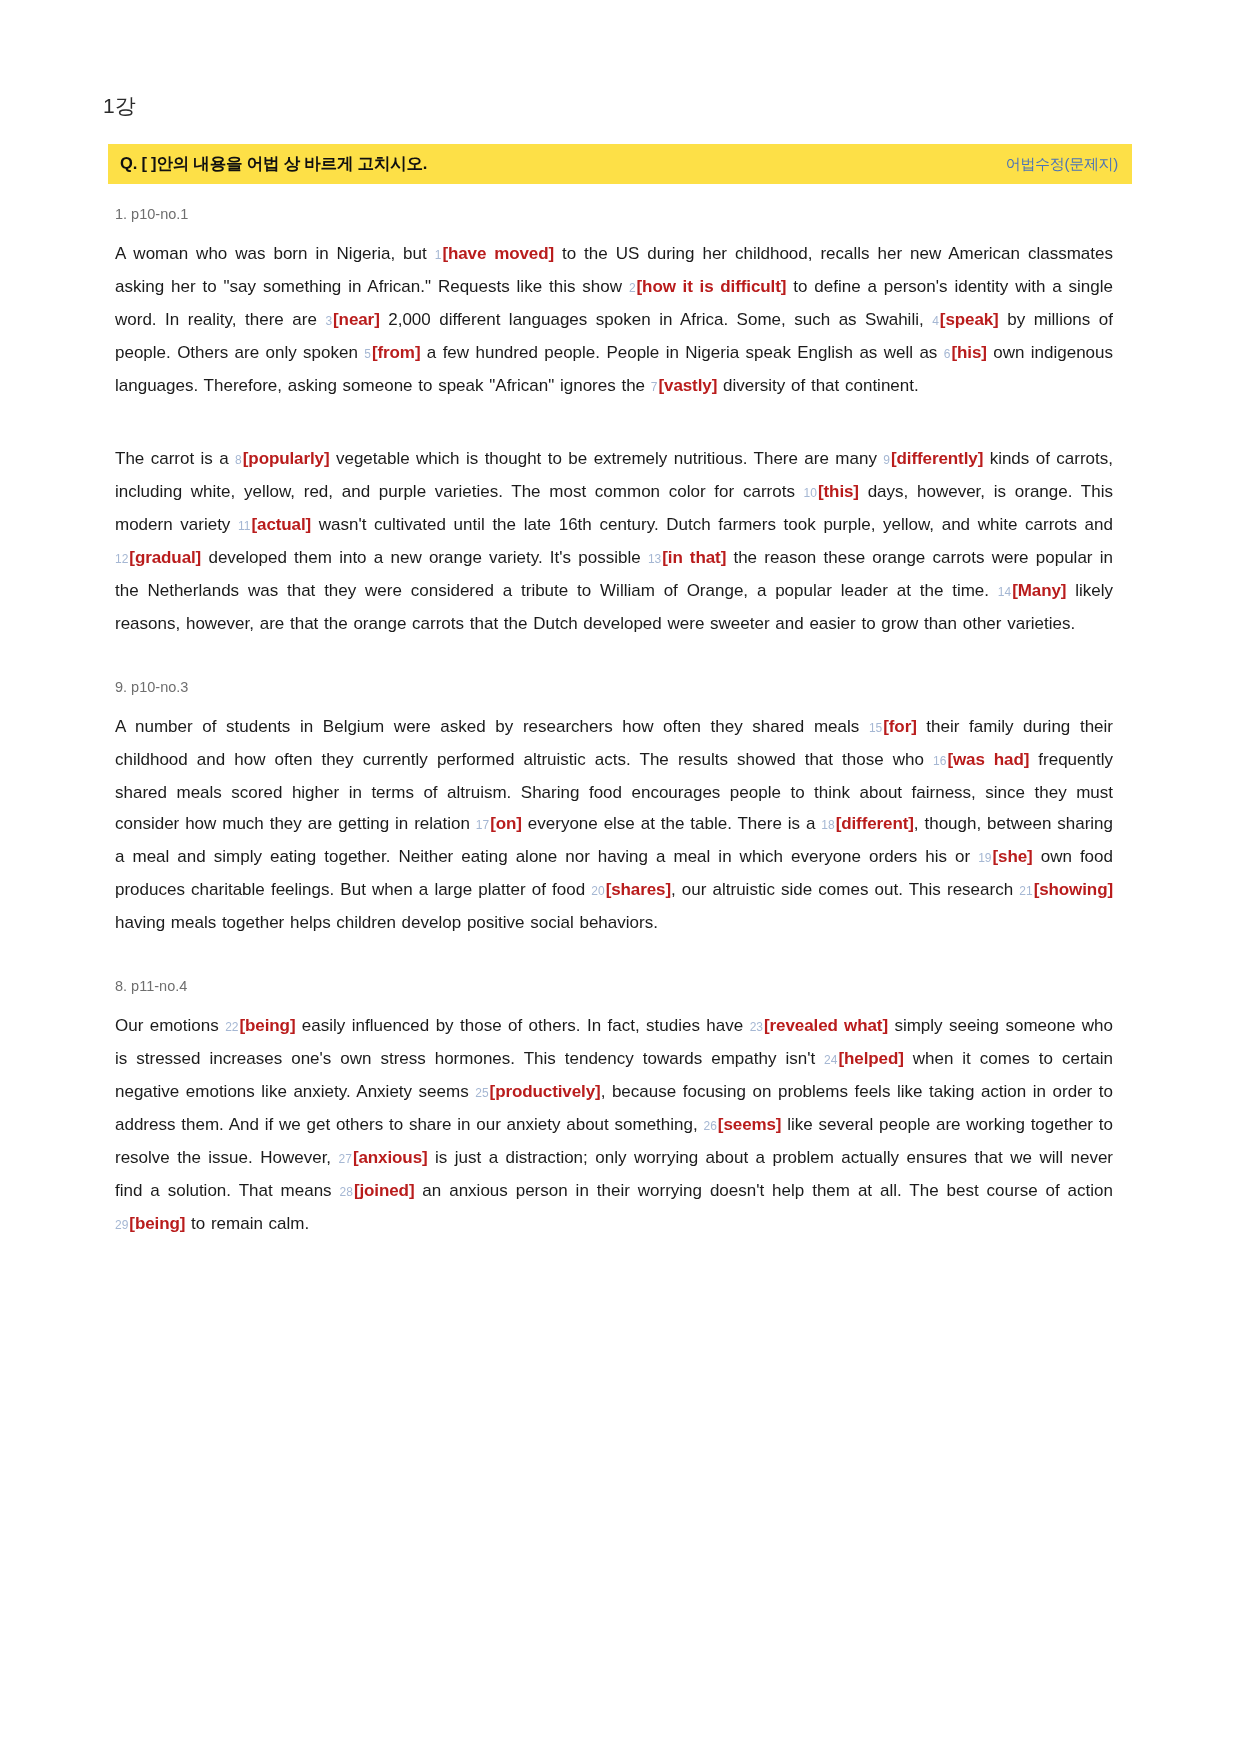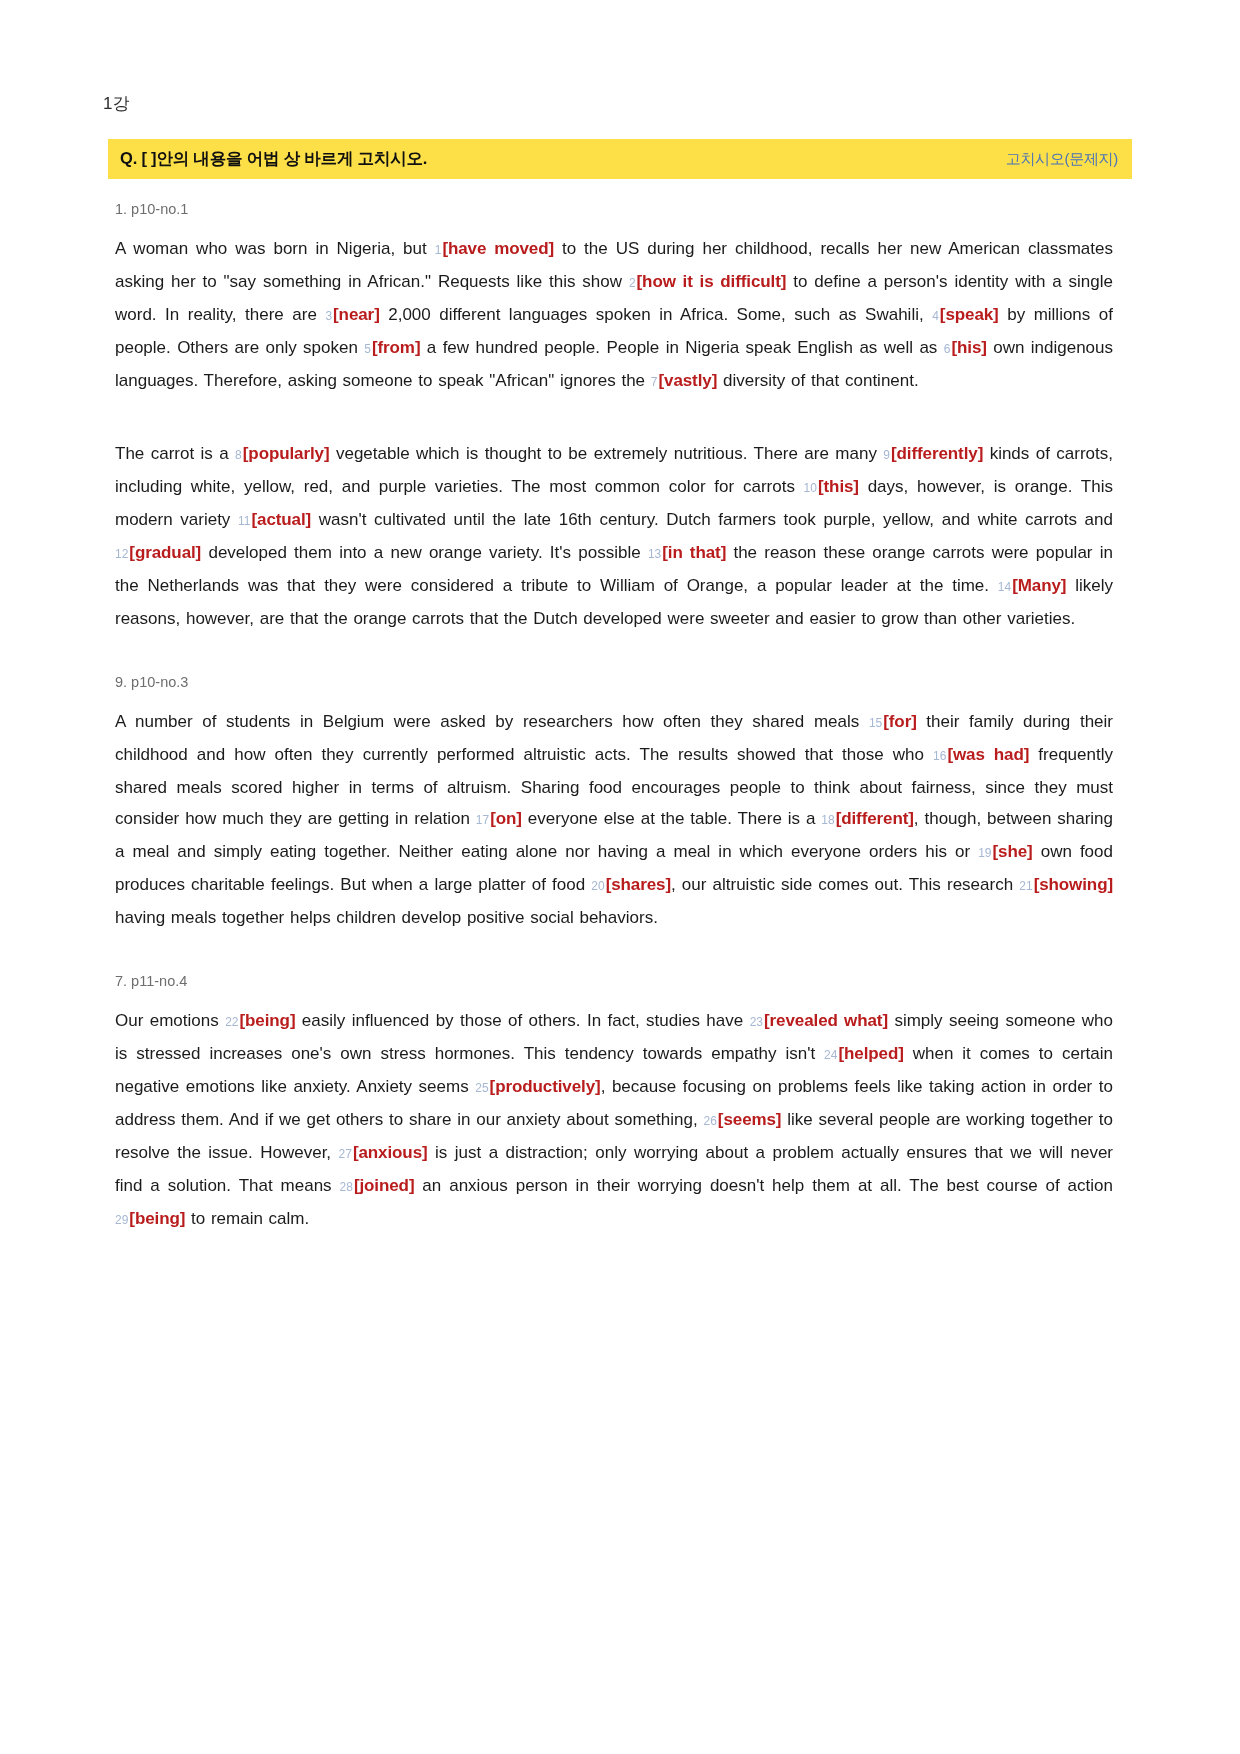--- a/index.html
+++ b/index.html
@@ -11,21 +11,21 @@
     overflow: hidden;
     box-sizing: border-box;
   }
   .page {
     box-sizing: border-box;
     width: 1240px;
     height: 1754px;
     padding: 92px 108px 0 103px;
   }
   .top-label {
-    font-size: 17px;
+    font-size: 21px;
     color: #2b2b2b;
     margin: 0 0 24px 0;
   }
   .header-bar {
     background: #fde047;
     display: flex;
     justify-content: space-between;
     align-items: center;
     padding: 9px 14px 9px 12px;
     margin-left: 5px;
@@ -69,38 +69,38 @@
 </style>
 </head>
 <body>
 
 <div class="page">
 
   <div class="top-label">1강</div>
 
   <div class="header-bar">
     <span class="header-question">Q. [ ]안의 내용을 어법 상 바르게 고치시오.</span>
-    <span class="header-tag">고치시오(문제지)</span>
+    <span class="header-tag">어법수정(문제지)</span>
   </div>
 
   <div class="content">
 
     <div class="section">
       <div class="section-label">1. p10-no.1</div>
       <div class="passage">A woman who was born in Nigeria, but <span class="seg-num">1</span><span class="seg-bold">[have moved]</span> to the US during her childhood, recalls her new American classmates asking her to "say something in African." Requests like this show <span class="seg-num">2</span><span class="seg-bold">[how it is difficult]</span> to define a person's identity with a single word. In reality, there are <span class="seg-num">3</span><span class="seg-bold">[near]</span> 2,000 different languages spoken in Africa. Some, such as Swahili, <span class="seg-num">4</span><span class="seg-bold">[speak]</span> by millions of people. Others are only spoken <span class="seg-num">5</span><span class="seg-bold">[from]</span> a few hundred people. People in Nigeria speak English as well as <span class="seg-num">6</span><span class="seg-bold">[his]</span> own indigenous languages. Therefore, asking someone to speak "African" ignores the <span class="seg-num">7</span><span class="seg-bold">[vastly]</span> diversity of that continent.</div>
     </div>
 
     <div class="section">
       <div class="passage">The carrot is a <span class="seg-num">8</span><span class="seg-bold">[popularly]</span> vegetable which is thought to be extremely nutritious. There are many <span class="seg-num">9</span><span class="seg-bold">[differently]</span> kinds of carrots, including white, yellow, red, and purple varieties. The most common color for carrots <span class="seg-num">10</span><span class="seg-bold">[this]</span> days, however, is orange. This modern variety <span class="seg-num">11</span><span class="seg-bold">[actual]</span> wasn't cultivated until the late 16th century. Dutch farmers took purple, yellow, and white carrots and <span class="seg-num">12</span><span class="seg-bold">[gradual]</span> developed them into a new orange variety. It's possible <span class="seg-num">13</span><span class="seg-bold">[in that]</span> the reason these orange carrots were popular in the Netherlands was that they were considered a tribute to William of Orange, a popular leader at the time. <span class="seg-num">14</span><span class="seg-bold">[Many]</span> likely reasons, however, are that the orange carrots that the Dutch developed were sweeter and easier to grow than other varieties.</div>
     </div>
 
     <div class="section">
       <div class="section-label">9. p10-no.3</div>
       <div class="passage">A number of students in Belgium were asked by researchers how often they shared meals <span class="seg-num">15</span><span class="seg-bold">[for]</span> their family during their childhood and how often they currently performed altruistic acts. The results showed that those who <span class="seg-num">16</span><span class="seg-bold">[was had]</span> frequently shared meals scored higher in terms of altruism. Sharing food encourages people to think about fairness, since they must consider how much they are getting in relation <span class="seg-num">17</span><span class="seg-bold">[on]</span> everyone else at the table. There is a <span class="seg-num">18</span><span class="seg-bold">[different]</span>, though, between sharing a meal and simply eating together. Neither eating alone nor having a meal in which everyone orders his or <span class="seg-num">19</span><span class="seg-bold">[she]</span> own food produces charitable feelings. But when a large platter of food <span class="seg-num">20</span><span class="seg-bold">[shares]</span>, our altruistic side comes out. This research <span class="seg-num">21</span><span class="seg-bold">[showing]</span> having meals together helps children develop positive social behaviors.</div>
     </div>
 
     <div class="section">
-      <div class="section-label">7. p11-no.4</div>
+      <div class="section-label">8. p11-no.4</div>
       <div class="passage">Our emotions <span class="seg-num">22</span><span class="seg-bold">[being]</span> easily influenced by those of others. In fact, studies have <span class="seg-num">23</span><span class="seg-bold">[revealed what]</span> simply seeing someone who is stressed increases one's own stress hormones. This tendency towards empathy isn't <span class="seg-num">24</span><span class="seg-bold">[helped]</span> when it comes to certain negative emotions like anxiety. Anxiety seems <span class="seg-num">25</span><span class="seg-bold">[productively]</span>, because focusing on problems feels like taking action in order to address them. And if we get others to share in our anxiety about something, <span class="seg-num">26</span><span class="seg-bold">[seems]</span> like several people are working together to resolve the issue. However, <span class="seg-num">27</span><span class="seg-bold">[anxious]</span> is just a distraction; only worrying about a problem actually ensures that we will never find a solution. That means <span class="seg-num">28</span><span class="seg-bold">[joined]</span> an anxious person in their worrying doesn't help them at all. The best course of action <span class="seg-num">29</span><span class="seg-bold">[being]</span> to remain calm.</div>
     </div>
 
   </div>
 </div>
 
 </body></html>

